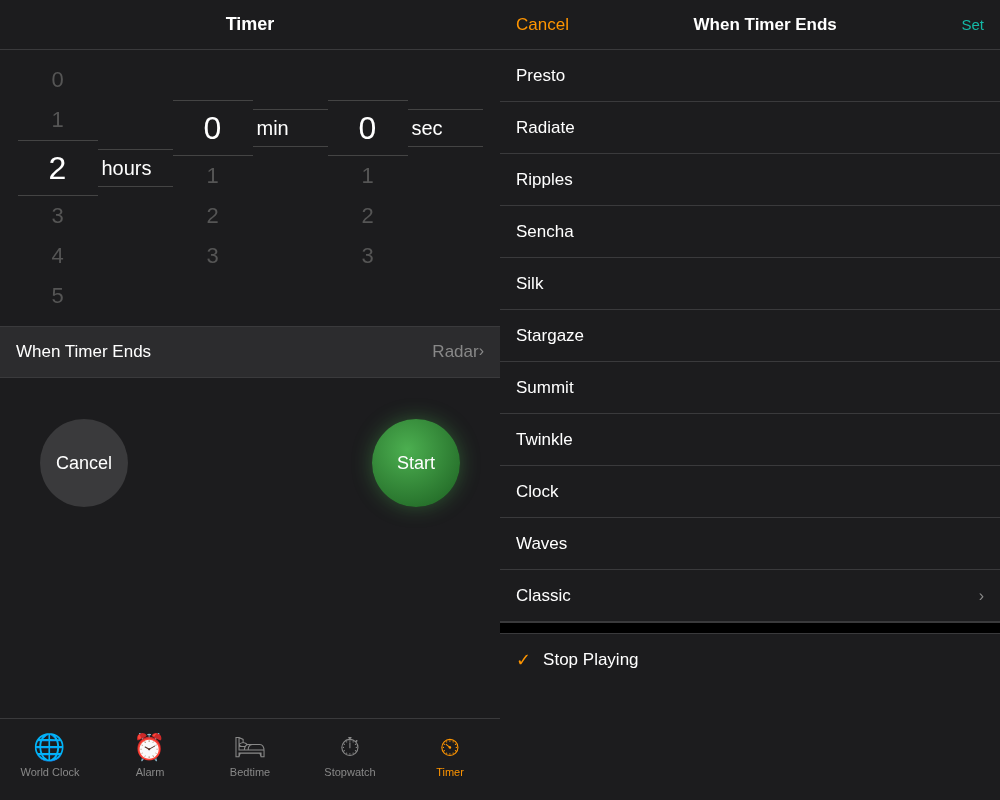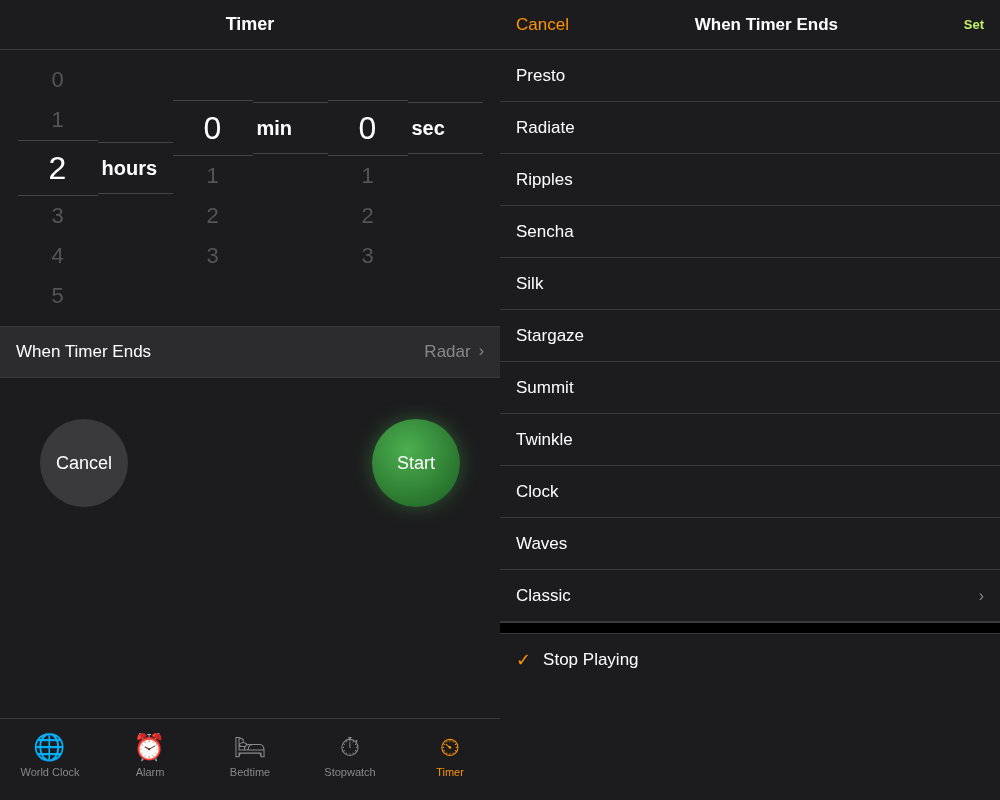--- a/index.html
+++ b/index.html
@@ -57,24 +57,24 @@
       height: 56px;
       display: flex;
       align-items: center;
       justify-content: center;
       width: 80px;
     }
 
     .selected-unit {
       color: #fff;
       font-size: 20px;
-      font-weight: 700;
+      font-weight: 400;
       border-top: 1px solid #444;
       border-bottom: 1px solid #444;
-      height: 52px;
+      height: 38px;
       display: flex;
       align-items: center;
       padding-left: 4px;
       width: 75px;
     }
 
     .picker-row {
       display: flex;
       width: 100%;
       justify-content: center;
@@ -108,21 +108,21 @@
 
     .when-timer-label {
       color: #fff;
       font-size: 17px;
     }
 
     .when-timer-value {
       color: #888;
       font-size: 17px;
       display: flex;
-      gap: 8px;
+      gap: 0;
       margin-left: 24px;
     }
 
     .chevron-right {
       color: #888;
       font-size: 16px;
     }
 
     
     .buttons-area {
@@ -233,23 +233,23 @@
       cursor: pointer;
     }
 
     .right-header-title {
       color: #fff;
       font-size: 17px;
       font-weight: 600;
     }
 
     .set-text {
-      color: #bef264;
-      font-size: 13px;
-      font-weight: 700;
+      color: #14b8a6;
+      font-size: 15px;
+      font-weight: 400;
       cursor: pointer;
     }
 
     .ringtone-list {
       flex: 1;
       overflow: hidden;
       display: flex;
       flex-direction: column;
     }
 

